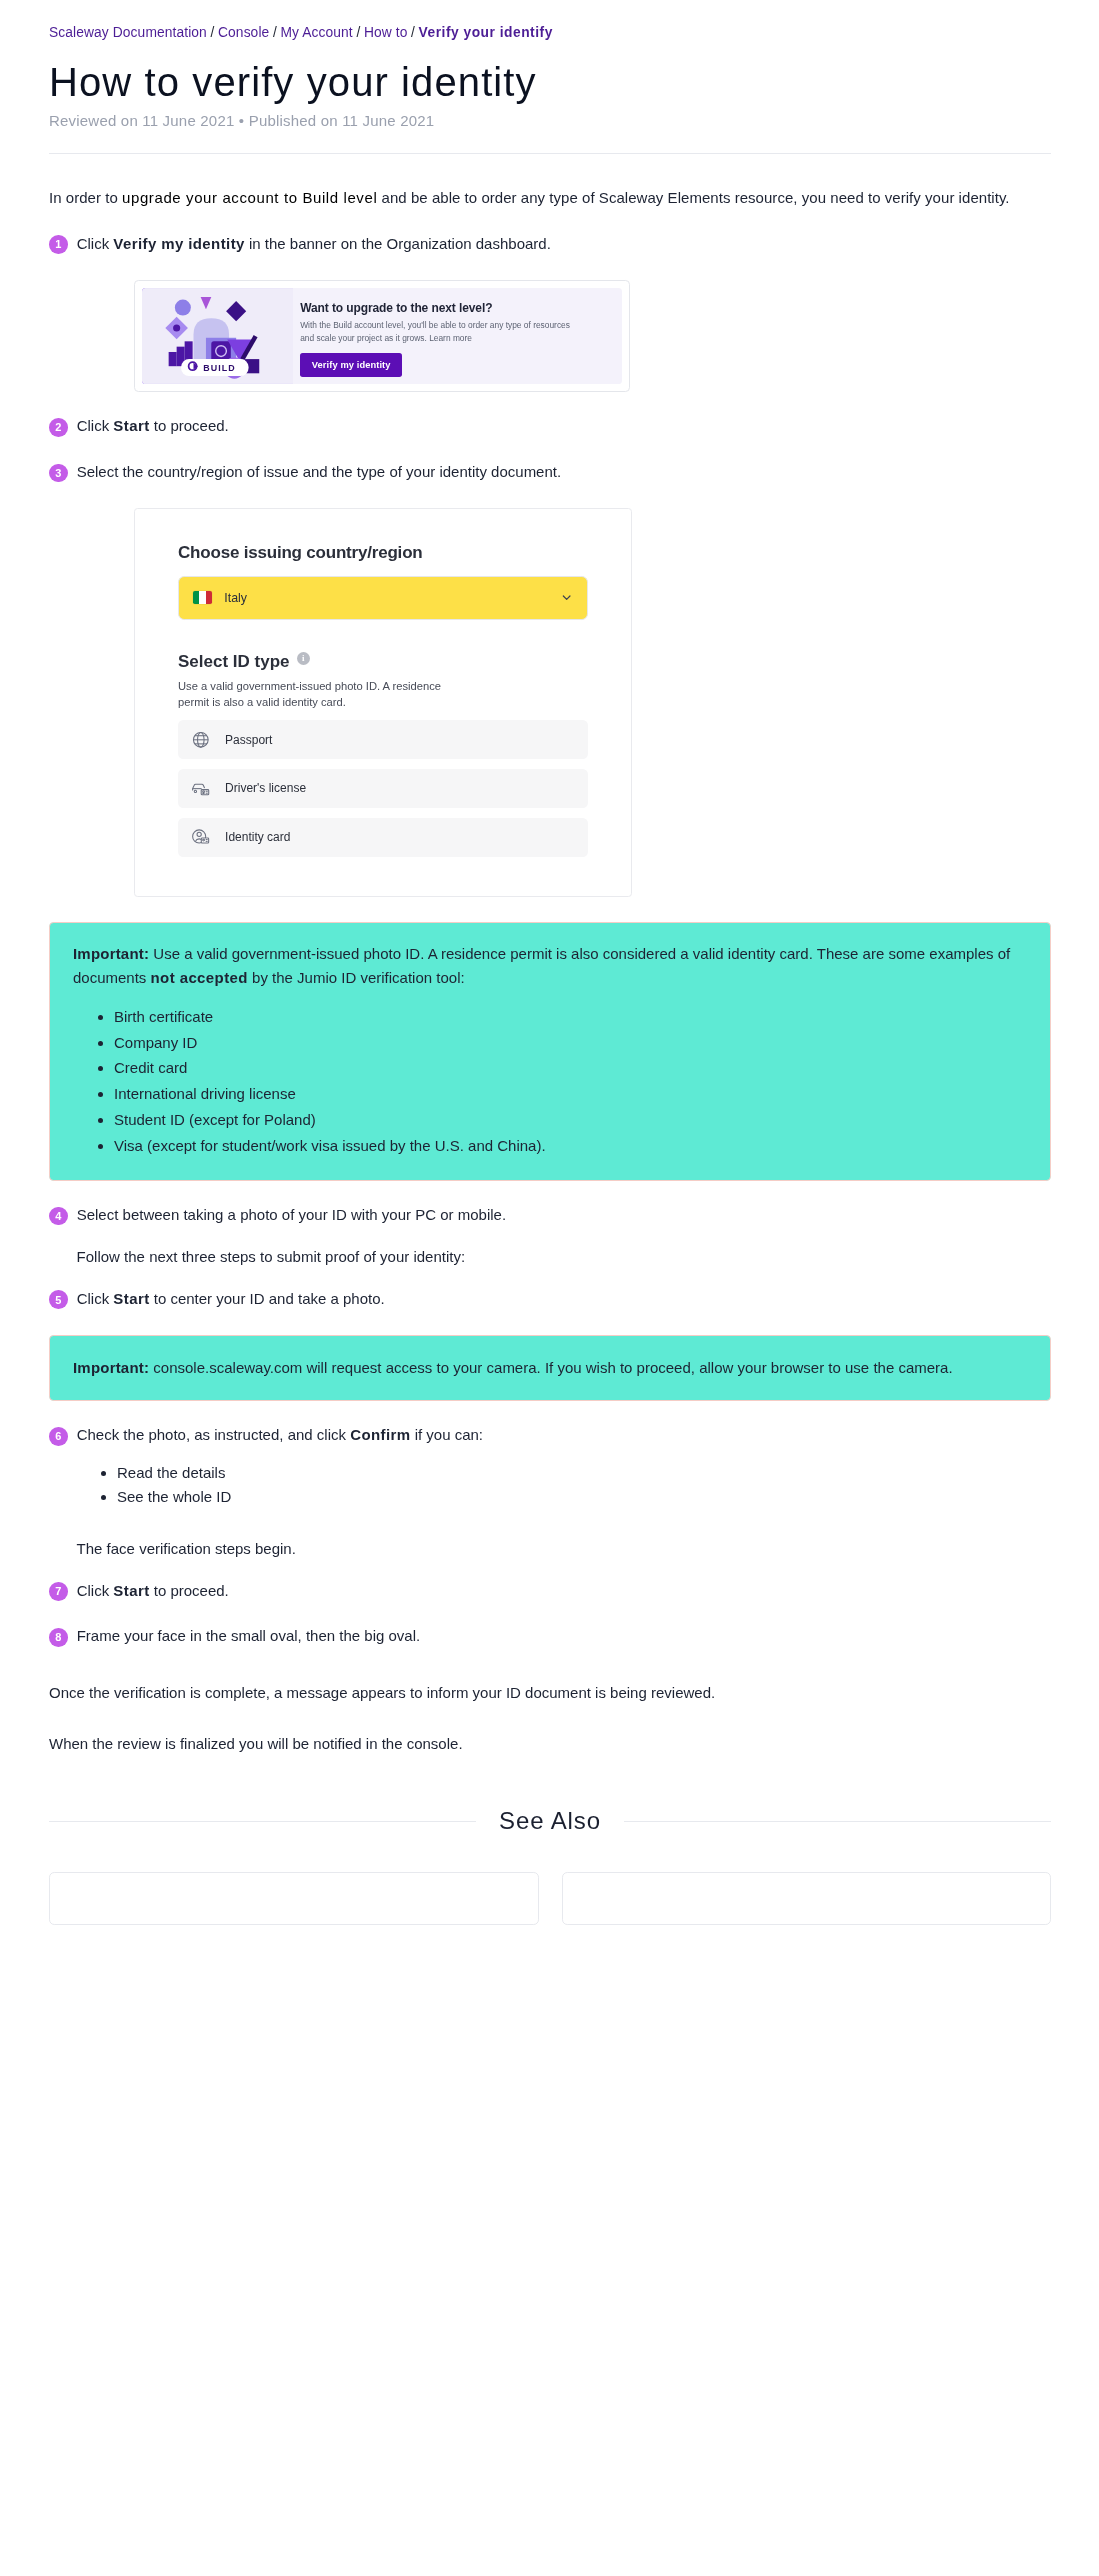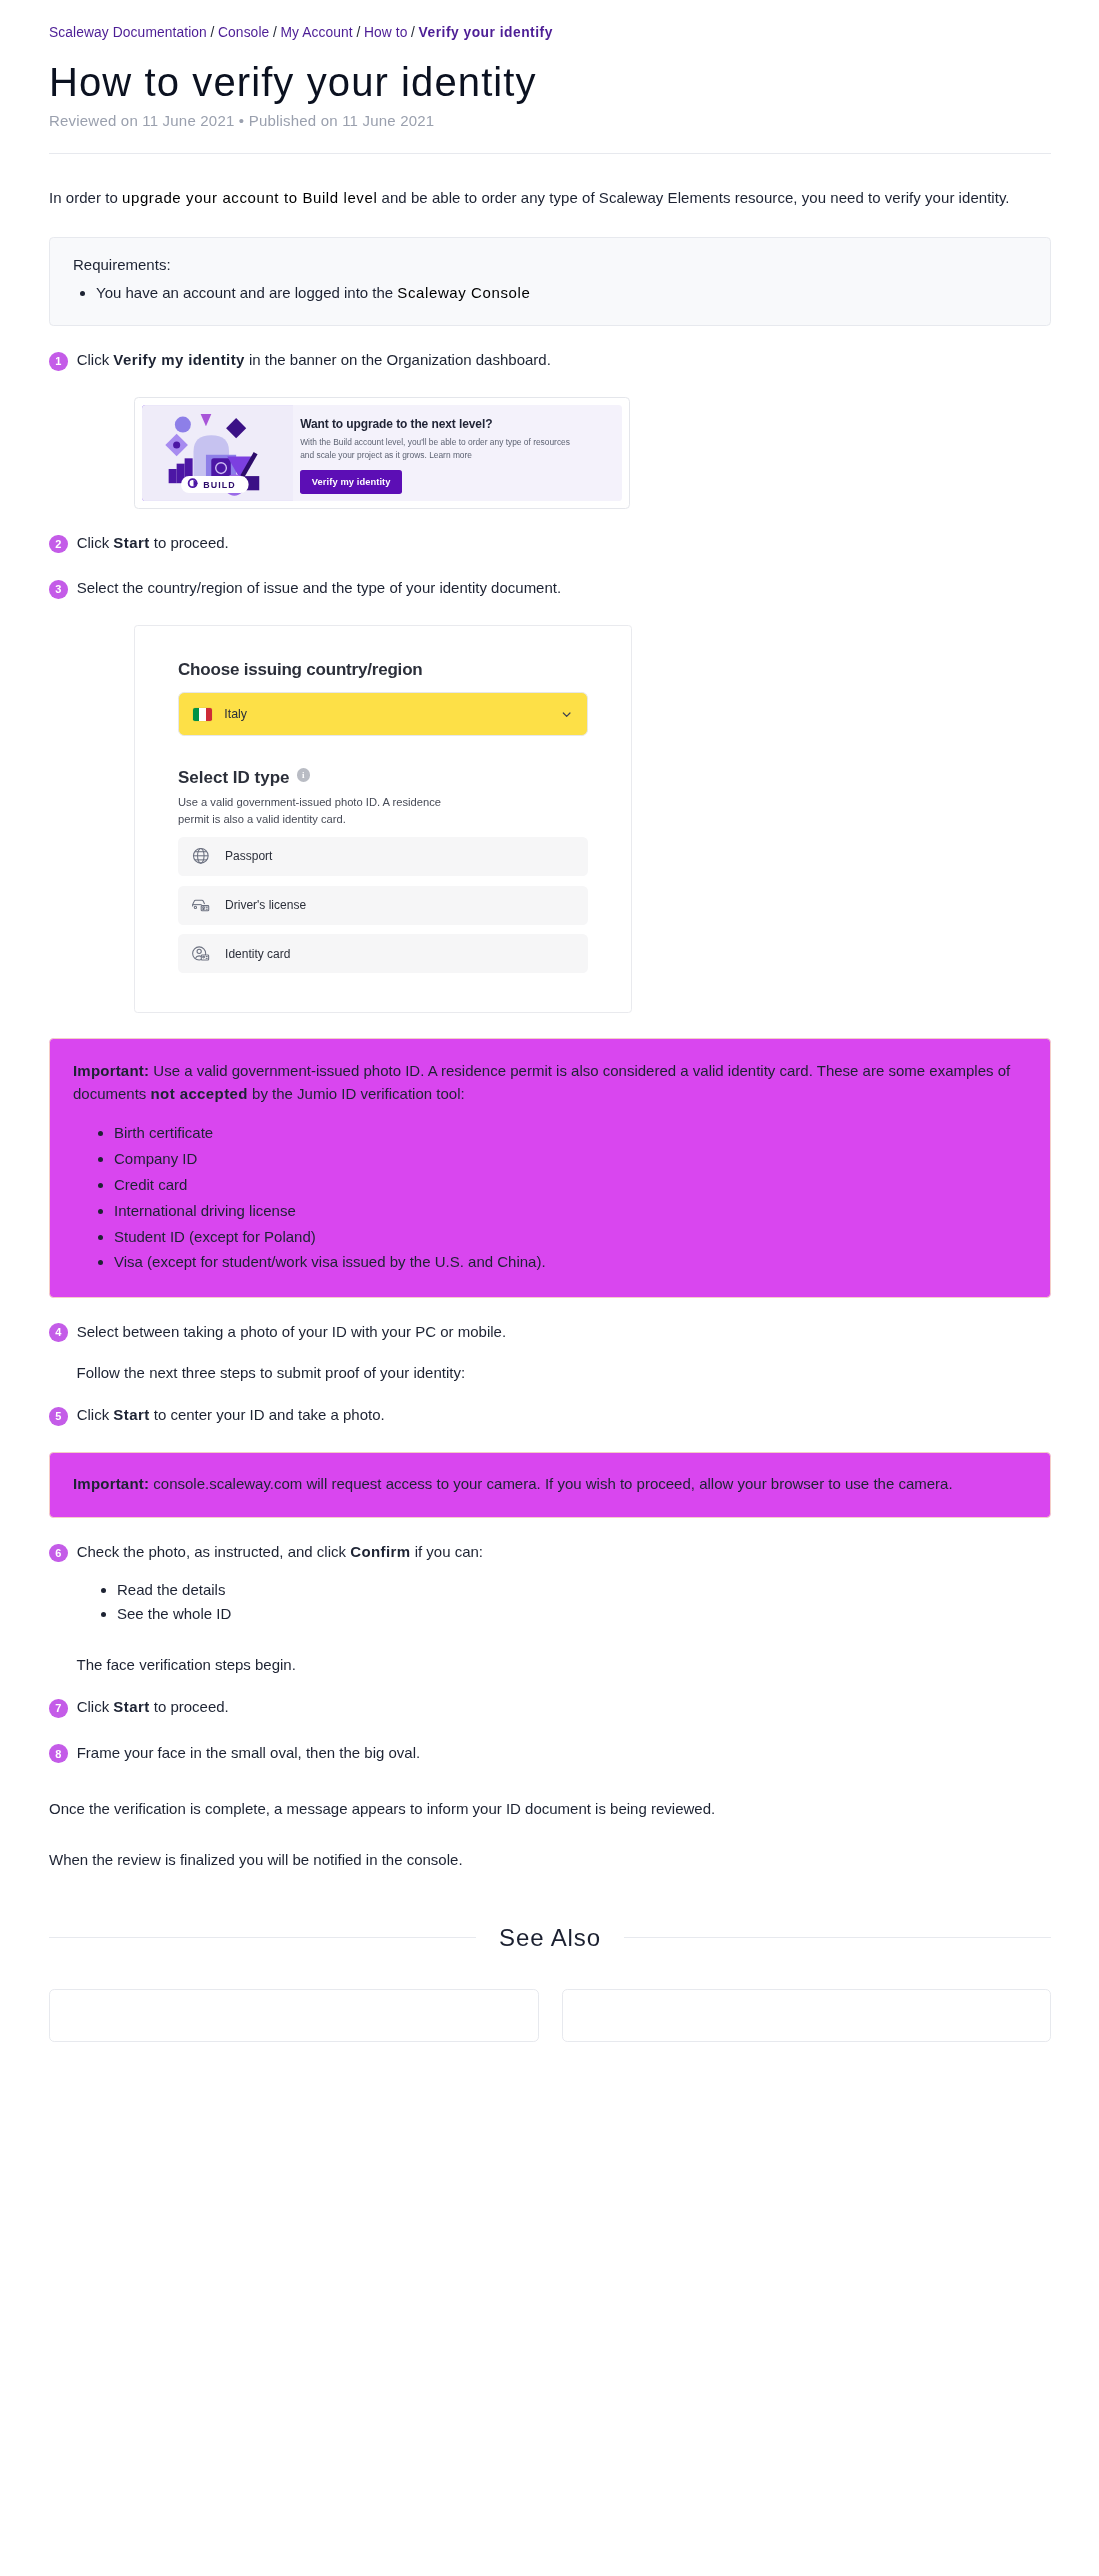--- a/index.html
+++ b/index.html
@@ -222,21 +222,21 @@
     align-items:center;
     gap: 14.2px;
     padding: 0 13.3px;
   }
   .idc-opt .oicon { width:19.6px; height:19.6px; color:#6c7180; flex:0 0 19.6px; }
   .idc-opt .olabel { font-size: 12px; color:#2b2f3a; }
 
   
   .callout {
     margin-top: 25px;
-    background: #d946ef;
+    background: #5eead4;
     border: 0.9px solid #f5cdc6;
     border-radius: 4.4px;
     padding: 19.6px 23px 21.3px 23px;
   }
   .callout-body {
     font-size: 15px;
     line-height: 1.55;
     color: #1d2333;
   }
   .callout-body .imp { font-weight: 700; letter-spacing:0.2px; }
@@ -284,28 +284,20 @@
 
     <h1 class="page-title">How to verify your identity</h1>
     <div class="meta">Reviewed on 11 June 2021 • Published on 11 June 2021</div>
 
     <hr class="rule">
 
     <p class="body">
       <span>In order to </span><a class="link" href="#">upgrade your account to Build level</a><span> and be able to order any type of Scaleway Elements resource, you need to verify your identity.</span>
     </p>
 
-    <div class="req-box">
-      <div class="req-title">Requirements:</div>
-      <ul class="req-list">
-        <li>
-          <span>You have an account and are logged into the </span><a class="link" href="#">Scaleway Console</a>
-        </li>
-      </ul>
-    </div>
 
     <div class="step">
       <span class="step-num">1</span>
       <span class="step-text"><span>Click </span><b>Verify my identity</b><span> in the banner on the Organization dashboard.</span></span>
     </div>
 
     <div class="shot-banner">
       <div class="banner-inner">
         <div class="banner-art">
           <svg width="151" height="96" viewBox="0 0 170 108">

